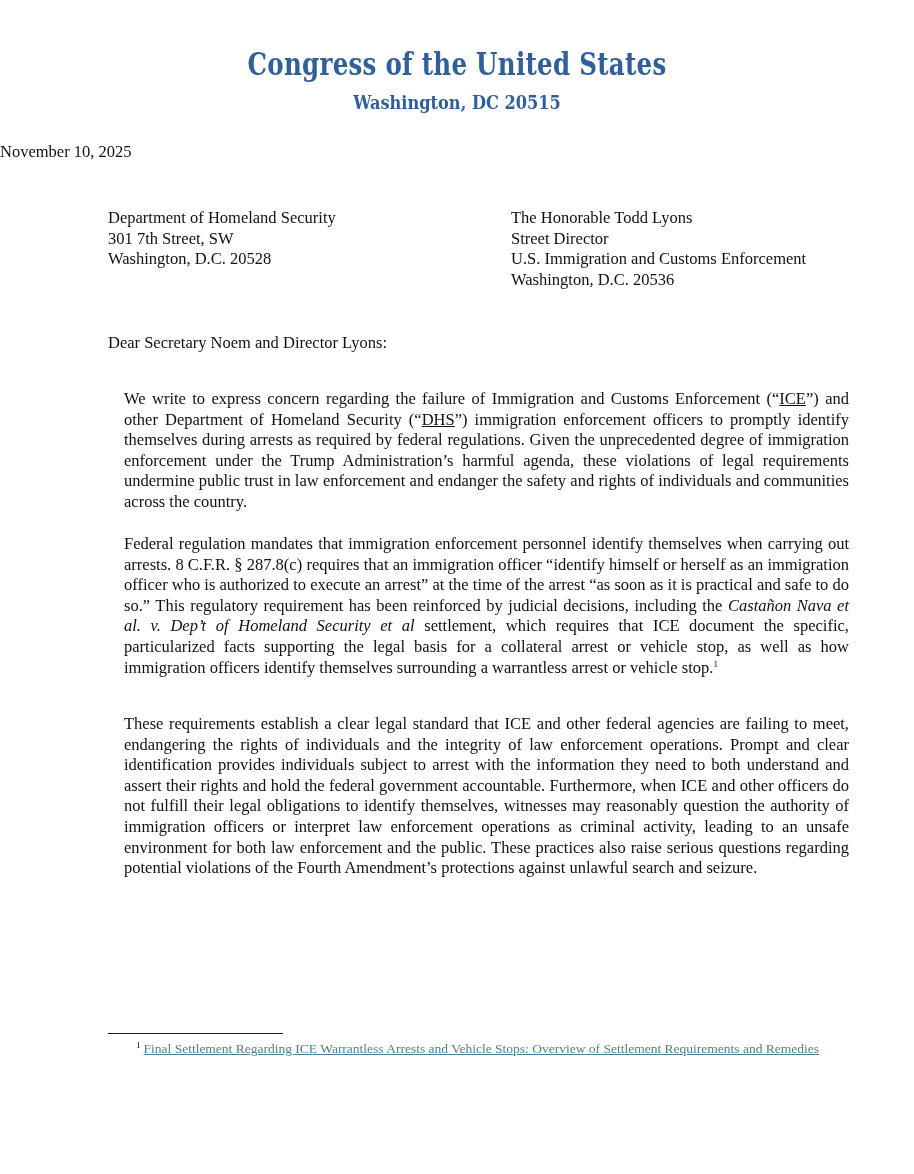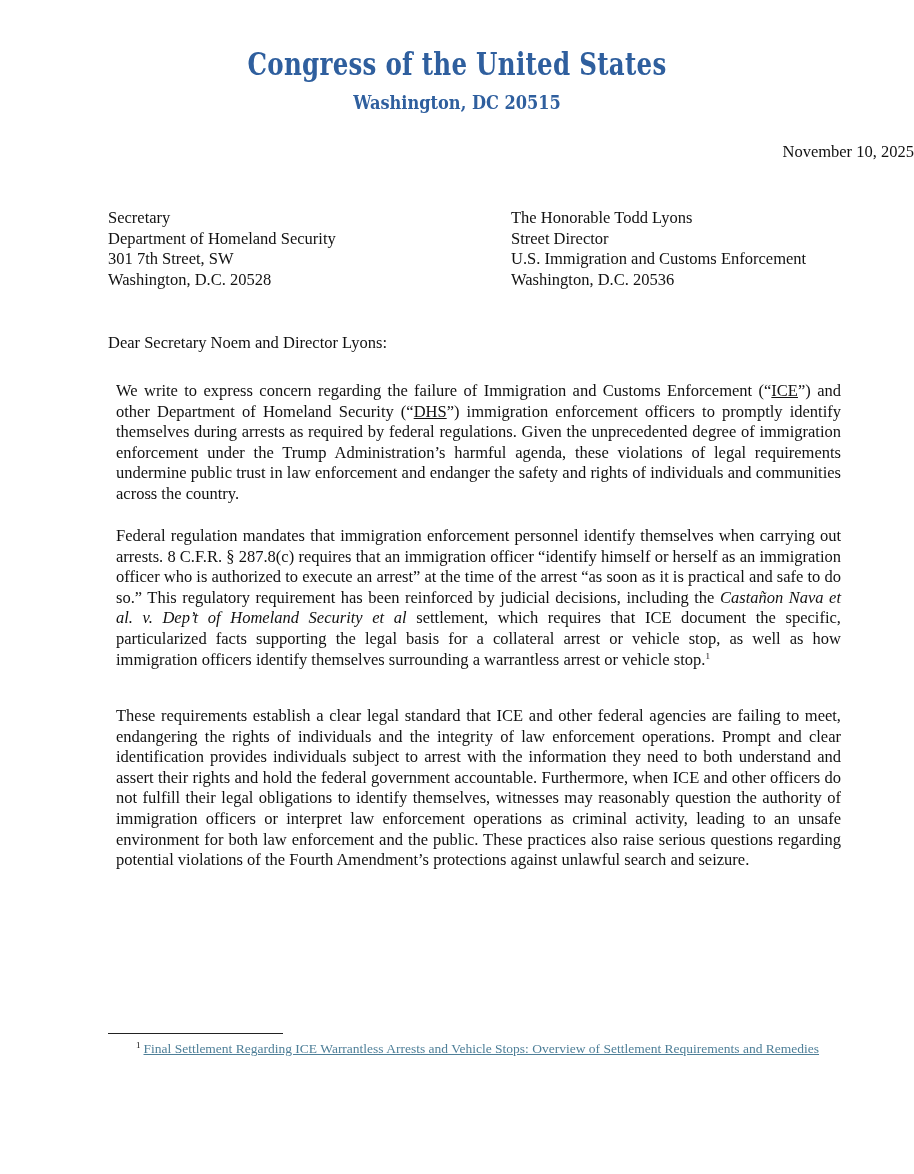--- a/index.html
+++ b/index.html
@@ -49,21 +49,21 @@
       color: #2f5f9e;
       transform: scaleX(0.9);
       transform-origin: center;
       line-height: 22px;
     }
     .date {
       position: absolute;
       left: 0;
       width: 914px;
       top: 141px;
-      text-align: right;
+      text-align: left;
       font-size: 16.5px;
       line-height: 21px;
     }
     .address {
       position: absolute;
       top: 208px;
       font-size: 16.5px;
       line-height: 20.5px;
     }
     .address.left { left: 108px; }
@@ -81,21 +81,21 @@
       font-size: 16.5px;
       line-height: 20.5px;
     }
     .body-para {
       position: absolute;
       left: 108px;
       width: 725px;
       font-size: 16.5px;
       line-height: 20.6px;
       text-align: justify;
-      margin: 8px;
+      margin: 16px;
     }
     .p1 { top: 373px; }
     .p2 { top: 518px; }
     .p3 { top: 698px; }
     .u { text-decoration: underline; }
     .i { font-style: italic; }
     sup.fnref {
       font-size: 9px;
       vertical-align: 6px;
       line-height: 0;
@@ -134,21 +134,20 @@
 <body>
 
 <div class="page">
 
   <div class="letterhead-title">Congress of the United States</div>
   <div class="letterhead-sub">Washington, DC 20515</div>
 
   <div class="date">November 10, 2025</div>
 
   <div class="address left">
-    <div>Secretary</div>
     <div>Department of Homeland Security</div>
     <div>301 7th Street, SW</div>
     <div>Washington, D.C. 20528</div>
   </div>
 
   <div class="address right">
     <div>The Honorable Todd Lyons</div>
     <div>Street Director</div>
     <div>U.S. Immigration and Customs Enforcement</div>
     <div>Washington, D.C. 20536</div>

